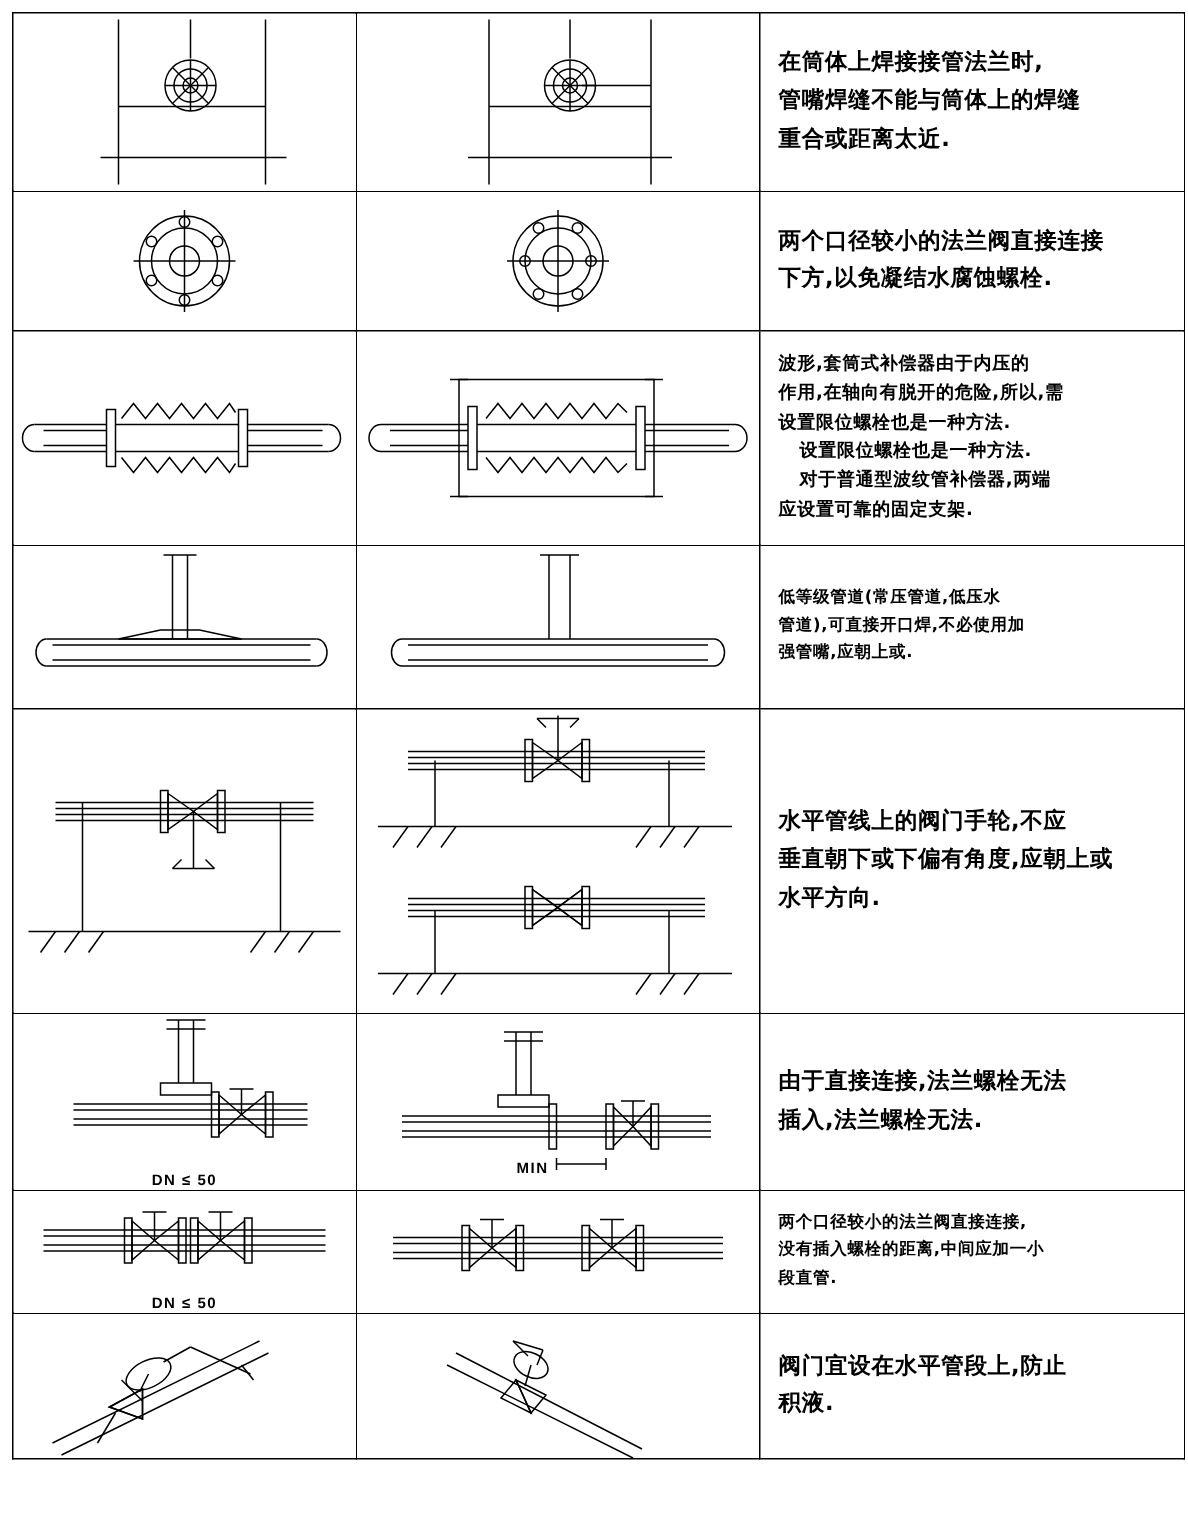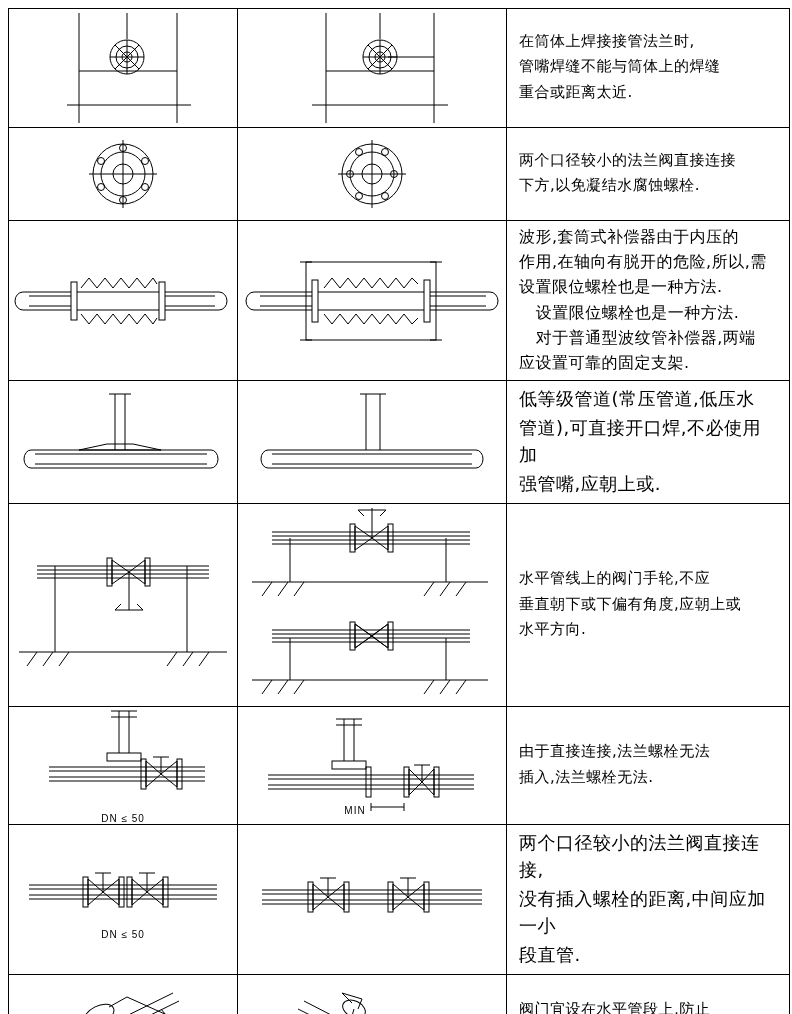--- a/index.html
+++ b/index.html
@@ -19,34 +19,35 @@
     border-collapse:collapse;
     width:778px;
     table-layout:fixed;
   }
   table.grid td{
     border:1px solid #000;
     vertical-align:middle;
     padding:0;
     position:relative;
     background:#fff;
+    font-weight:bold;
   }
   td.c1{width:228px;}
   td.c2{width:268px;}
   td.c3{width:282px;}
   .cellwrap{position:relative;width:100%;height:100%;}
   .note{
     padding:4px 10px 4px 12px;
     line-height:1.45;
     letter-spacing:0.5px;
     font-family:"DejaVu Sans", sans-serif;
   }
   .note.big{font-size:15px;line-height:1.55;}
-  .note.mid{font-size:18px;line-height:1.5;}
-  .note.small{font-size:16px;line-height:1.45;}
+  .note.mid{font-size:11px;line-height:1.5;}
+  .note.small{font-size:12px;line-height:1.45;}
   .note p{margin:0 0 2px 0;white-space:pre-wrap;}
   svg{display:block;margin:0 auto;}
   .cap{
     text-align:center;
     font-size:10px;
     font-family:"Liberation Sans", sans-serif;
     letter-spacing:1px;
     margin-top:-2px;
   }
   .stroke{stroke:#000;fill:none;}

